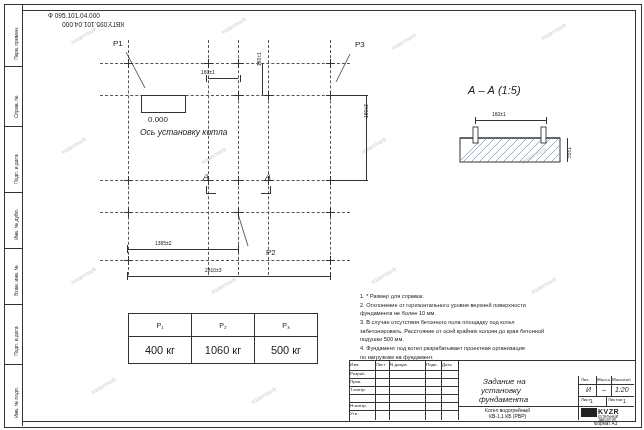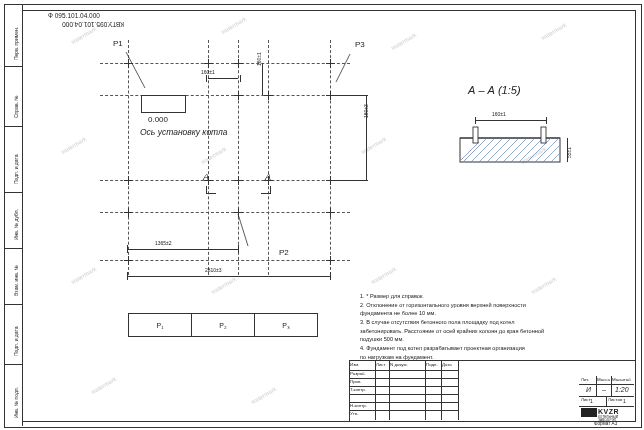--- a/index.html
+++ b/index.html
@@ -116,21 +116,21 @@
   <div class="ln" style="left:128px;top:256px;width:.8px;height:9px;"></div>
   <div class="ln" style="left:326px;top:260px;width:9px;height:.8px;"></div>
   <div class="ln" style="left:330px;top:256px;width:.8px;height:9px;"></div>
 
   <svg class="abs" style="left:0;top:0;width:644px;height:430px;pointer-events:none;">
     <line x1="126" y1="52" x2="145" y2="88" stroke="#333" stroke-width="0.8"></line>
     <line x1="238" y1="214" x2="248" y2="246" stroke="#333" stroke-width="0.8"></line>
     <line x1="350" y1="54" x2="336" y2="82" stroke="#333" stroke-width="0.8"></line>
   </svg>
   <div class="txt" style="left:113px;top:39px;font-size:8px;">Р1</div>
-  <div class="txt" style="left:246px;top:248px;font-size:8px;padding-left:33px;">Р2</div>
+  <div class="txt" style="left:233px;top:248px;font-size:8px;padding-left:33px;">Р2</div>
   <div class="txt" style="left:355px;top:40px;font-size:8px;">Р3</div>
 
   <div class="abs" style="left:141px;top:95px;width:43px;height:16px;border:1px solid #333;">
     <div class="txt" style="left:6px;top:19px;font-size:8px;">0.000</div>
   </div>
 
   <div class="txt title-it" style="left:140px;top:127px;font-size:8.5px;">Ось установку котла</div>
 
   <div class="txt" style="left:203px;top:172px;font-size:9px;font-style:italic;">А</div>
   <div class="txt" style="left:265px;top:172px;font-size:9px;font-style:italic;">А</div>
@@ -205,20 +205,25 @@
     <div>по нагрузкам на фундамент.</div>
   </div>
 
   <table class="tbl" style="position:absolute;left:128px;top:313px;">
     <tbody>
         <tr>
       <td style="width:62px;height:22px;"><span>Р₁</span></td>
       <td style="width:62px;height:22px;"><span>Р₂</span></td>
       <td style="width:62px;height:22px;"><span>Р₃</span></td>
     </tr>
+    <tr>
+      <td style="height:26px;font-size:11px;"><span>400 кг</span></td>
+      <td style="height:26px;font-size:11px;"><span>1060 кг</span></td>
+      <td style="height:26px;font-size:11px;"><span>500 кг</span></td>
+    </tr>
   </tbody>
     </table>
 
   <div class="abs" style="left:349px;top:360px;width:285px;height:60px;border:1.2px solid #333;"></div>
 
   <div class="abs" style="left:349px;top:360px;width:110px;height:60px;border-right:1.2px solid #333;box-sizing:border-box;">
     <div class="ln" style="left:0;top:10px;width:110px;height:.7px;"></div>
     <div class="ln" style="left:0;top:18px;width:110px;height:.7px;"></div>
     <div class="ln" style="left:0;top:26px;width:110px;height:.7px;"></div>
     <div class="ln" style="left:0;top:34px;width:110px;height:.7px;"></div>
@@ -234,20 +239,28 @@
     <div class="txt" style="left:77px;top:2px;font-size:4.4px;">Подп.</div>
     <div class="txt" style="left:93px;top:2px;font-size:4.4px;">Дата</div>
     <div class="txt" style="left:1px;top:11px;font-size:4.4px;">Разраб.</div>
     <div class="txt" style="left:1px;top:19px;font-size:4.4px;">Пров.</div>
     <div class="txt" style="left:1px;top:27px;font-size:4.4px;">Т.контр.</div>
     <div class="txt" style="left:1px;top:43px;font-size:4.4px;">Н.контр.</div>
     <div class="txt" style="left:1px;top:51px;font-size:4.4px;">Утв.</div>
   </div>
 
 
+  <div class="abs" style="left:459px;top:376px;width:120px;height:44px;border-right:1.2px solid #333;box-sizing:border-box;">
+    <div class="txt" style="left:24px;top:1px;font-size:8px;font-style:italic;">Задание на</div>
+    <div class="txt" style="left:22px;top:10px;font-size:8px;font-style:italic;">установку</div>
+    <div class="txt" style="left:20px;top:19px;font-size:8px;font-style:italic;">фундамента</div>
+    <div class="ln" style="left:0;top:30px;width:120px;height:.8px;"></div>
+    <div class="txt" style="left:26px;top:31px;font-size:5px;">Котел водогрейный</div>
+    <div class="txt" style="left:30px;top:37px;font-size:5px;">КВ-1,1 КБ (РВР)</div>
+  </div>
 
   <div class="abs" style="left:579px;top:376px;width:55px;height:44px;">
     <div class="ln" style="left:0;top:8px;width:55px;height:.8px;"></div>
     <div class="ln" style="left:0;top:20px;width:55px;height:.8px;"></div>
     <div class="ln" style="left:0;top:30px;width:55px;height:.8px;"></div>
     <div class="ln" style="left:17px;top:0;width:.8px;height:20px;"></div>
     <div class="ln" style="left:32px;top:0;width:.8px;height:20px;"></div>
     <div class="ln" style="left:27px;top:20px;width:.8px;height:10px;"></div>
     <div class="txt" style="left:2px;top:1px;font-size:4.4px;">Лит.</div>
     <div class="txt" style="left:18px;top:1px;font-size:4.4px;">Масса</div>

